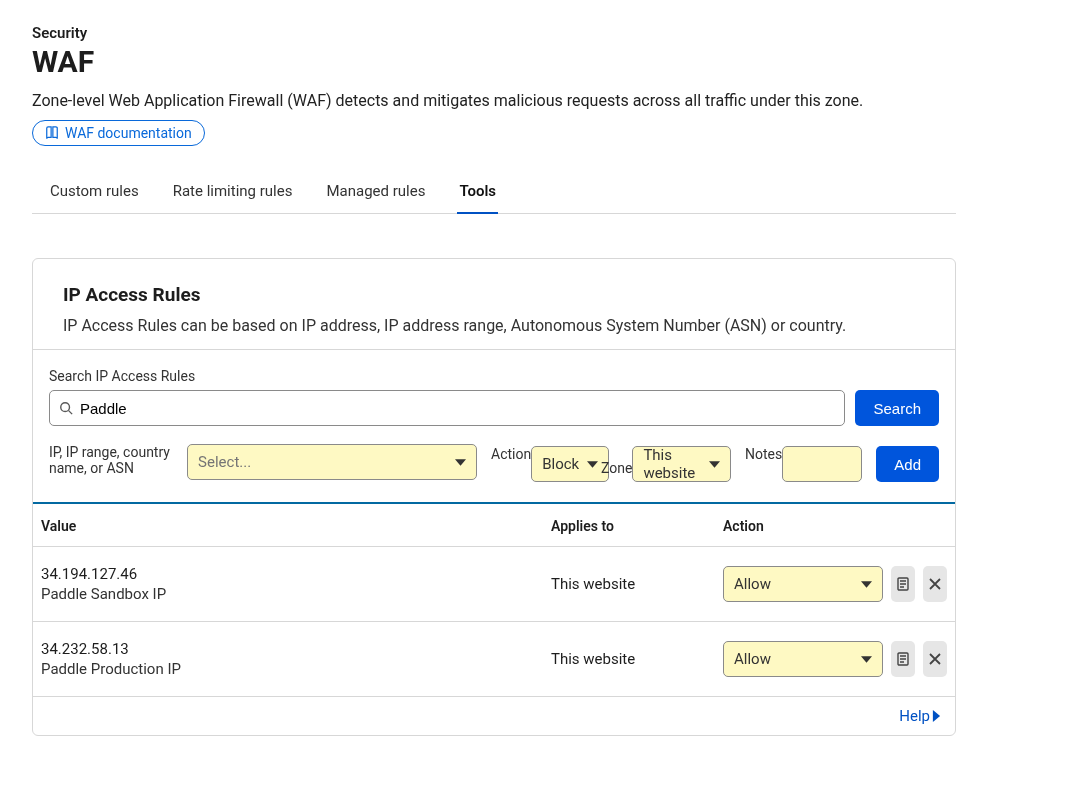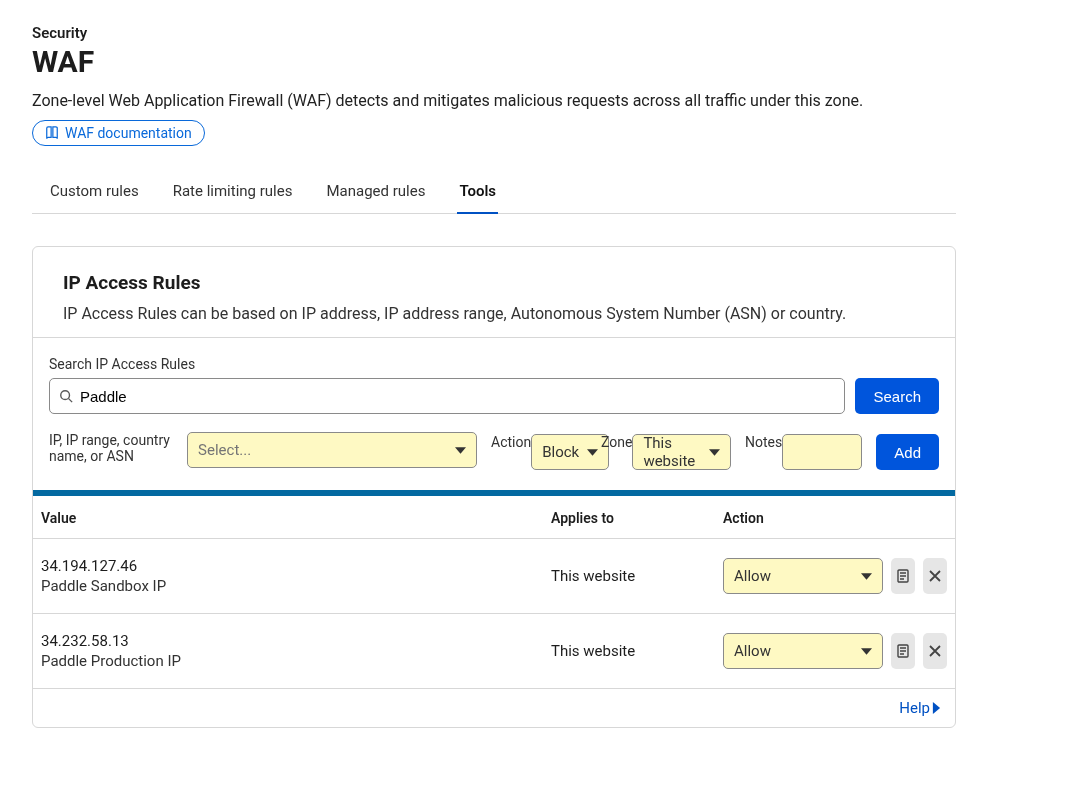--- a/index.html
+++ b/index.html
@@ -57,21 +57,21 @@
     margin-bottom: -1px;
   }
   .tab.active {
     font-weight: 600;
     border-bottom: 2px solid #0051c3;
     color: #111;
   }
   .card {
     border: 1px solid #d7d7d7;
     border-radius: 6px;
-    margin-top: 32px;
+    margin-top: 44px;
     overflow: hidden;
   }
   .card-header {
     padding: 24px 30px 14px 30px;
   }
   .card-header h2 {
     font-size: 19px;
     font-weight: 700;
     margin-bottom: 10px;
   }
@@ -127,21 +127,21 @@
     color: #fff;
   }
   .filter-row {
     display: flex;
     gap: 14px;
     align-items: flex-end;
   }
   .filter-col { display: flex; }
   .col-ip { width: 428px; }
   .col-action { width: 96px; }
-  .col-zone { width: 130px; }
+  .col-zone { width: 130px; align-items: flex-end; }
   .col-notes { flex: 1; }
   .select, .text-input {
     width: 100%;
     height: 36px;
     border: 1px solid #8a8a8a;
     border-radius: 5px;
     padding: 0 10px;
     font-size: 15px;
     background: #fef9c3;
     display: flex;
@@ -151,21 +151,21 @@
     color: #333;
   }
   .select .placeholder { color: #757575; }
   .select svg { width: 11px; height: 11px; flex-shrink: 0; margin-left: 8px; }
   .table {
     width: 100%;
   }
   .thead-row {
     display: flex;
     padding: 14px 8px 12px 8px;
-    border-top: 6px solid #0369a1;
+    border-top: 2px solid #0369a1;
     font-size: 14px;
     font-weight: 600;
   }
   .col-value-h { width: 510px; }
   .col-applies-h { width: 172px; }
   .col-action-h { flex: 1; }
   .trow {
     display: flex;
     align-items: center;
     padding: 18px 8px;

